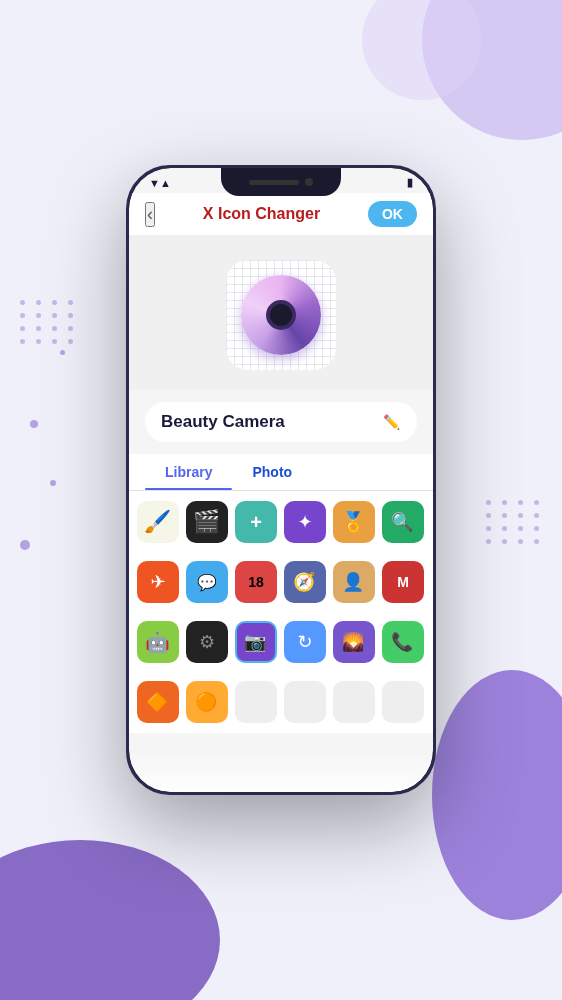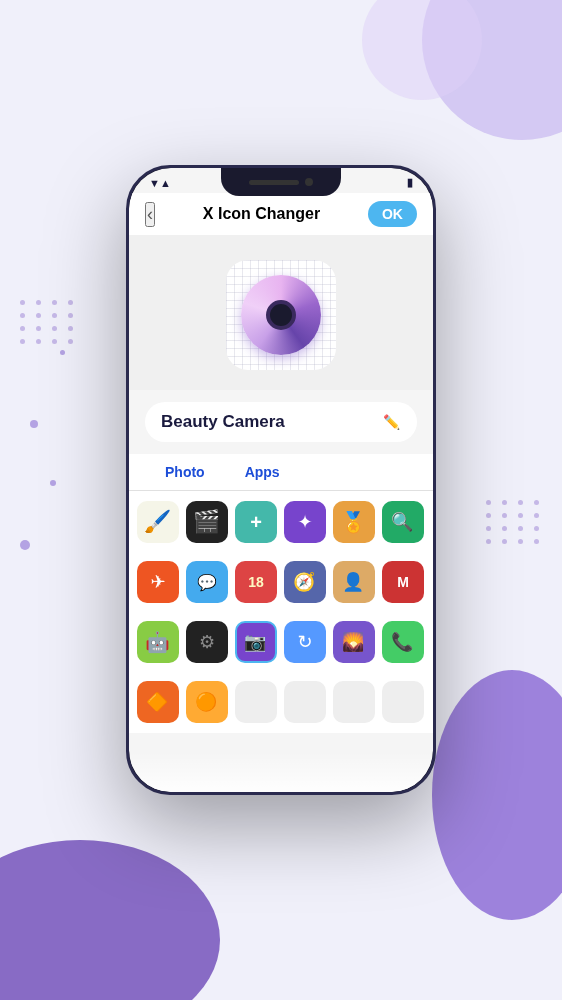--- a/index.html
+++ b/index.html
@@ -172,21 +172,21 @@
       background: white;
     }
     .back-btn {
       font-size: 18px;
       color: #555;
       cursor: pointer;
     }
     .app-title {
       font-size: 16px;
       font-weight: 600;
-      color: #000000;
+      color: #b91c1c;
     }
     .ok-btn {
       background: #4db6f0;
       color: white;
       border: none;
       border-radius: 14px;
       padding: 5px 14px;
       font-size: 14px;
       font-weight: 600;
       cursor: pointer;
@@ -424,22 +424,22 @@
         </div>
       </div>
     </div>
 
     <div class="app-name-field">
       <span class="app-name-text">Beauty Camera</span>
       <span class="edit-icon">✏️</span>
     </div>
 
     <div class="tabs-bar">
+      <div class="tab-item active">Library</div>
       <div class="tab-item">Photo</div>
-      <div class="tab-item">Apps</div>
     </div>
 
     <div class="icon-grid">
       <div class="grid-icon" style="background:#f5f5e8;">🖌️</div>
       <div class="grid-icon" style="background:#222;">🎬</div>
       <div class="grid-icon" style="background:#44b8aa;">
         <span style="color:white;font-size:20px;font-weight:bold;">+</span>
       </div>
       <div class="grid-icon" style="background:#7744cc;">
         <span style="color:white;font-size:18px;">✦</span>
@@ -453,21 +453,21 @@
     </div>
 
     <div class="icon-grid" style="margin-top:-2px;">
       <div class="grid-icon" style="background:#ee5522;">
         <span style="color:white;font-size:18px;">✈</span>
       </div>
       <div class="grid-icon" style="background:#44aaee;">
         <span style="color:white;font-size:16px;">💬</span>
       </div>
       <div class="grid-icon" style="background:#dd4444;">
-        <span style="color:#fef9c3;font-size:14px;font-weight:bold;">18</span>
+        <span style="color:#000000;font-size:14px;font-weight:bold;">18</span>
       </div>
       <div class="grid-icon" style="background:#5566aa;">
         <span style="color:white;font-size:18px;">🧭</span>
       </div>
       <div class="grid-icon" style="background:#ddaa66;">
         <span style="font-size:18px;">👤</span>
       </div>
       <div class="grid-icon" style="background:#cc3333;">
         <span style="color:white;font-size:14px;font-weight:bold;">M</span>
       </div>

